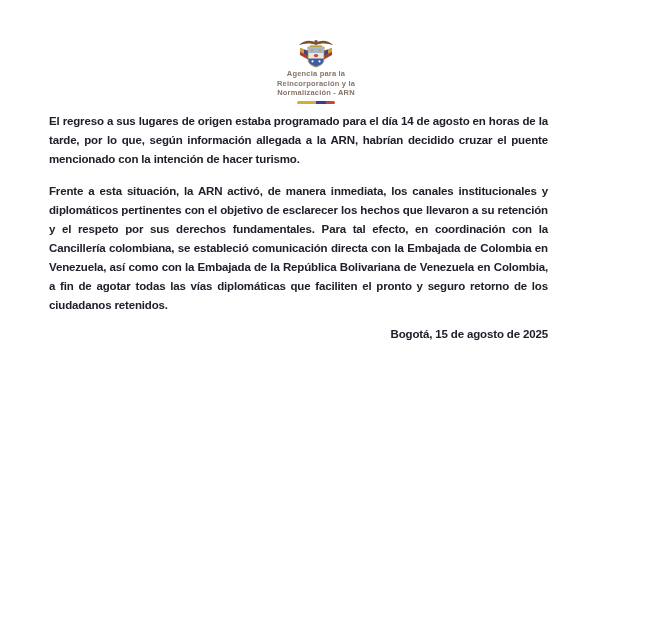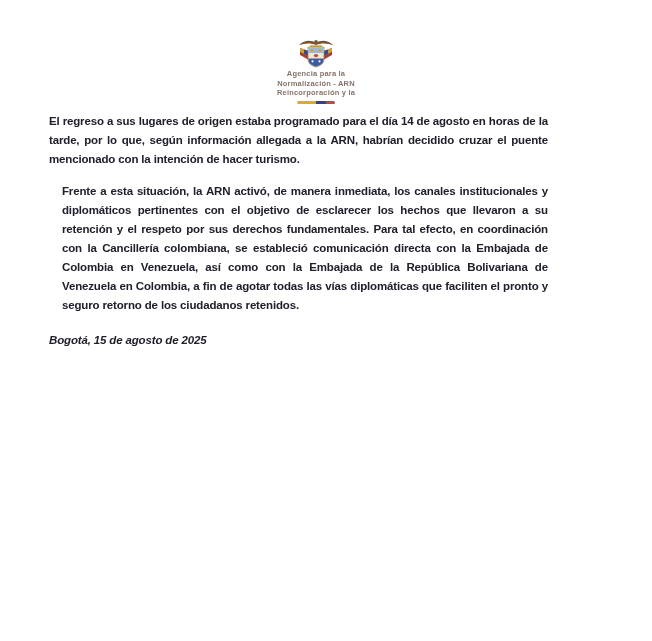--- a/index.html
+++ b/index.html
@@ -53,25 +53,24 @@
     font-size: 11.5px;
     line-height: 19px;
     font-weight: 700;
     letter-spacing: -0.15px;
   }
   .doc-body p {
     margin: 0;
     text-align: justify;
   }
   .doc-body .p1 { margin-top: 8px; }
-  .doc-body .p2 { margin-top: 13px; margin-left: 13px; }
+  .doc-body .p2 { margin-top: 13px; }
   .doc-body .dateline {
-    margin-top: 16px;
-    text-align: left;
-    font-style: italic;
+    margin-top: 10px;
+    text-align: right;
   }
 </style>
 </head>
 <body>
 
 <div class="page">
 
   <header class="letterhead">
 
     <svg class="coa" viewBox="0 0 38 30" aria-hidden="true">
@@ -92,22 +91,22 @@
       <circle cx="15" cy="12.2" r="1.5" fill="#d1a93f"></circle>
       <circle cx="23" cy="12.2" r="1.5" fill="#d1a93f"></circle>
       <ellipse cx="19" cy="17.6" rx="2.2" ry="1.6" fill="#c34a42"></ellipse>
       <path d="M11.4,20.5 v0.5 q0,5.6 7.6,7.5 q7.6,-1.9 7.6,-7.5 v-0.5 Z" fill="#3c5ba0"></path>
       <circle cx="15.5" cy="23.3" r="1.1" fill="#ffffff"></circle>
       <circle cx="22.5" cy="23.3" r="1.1" fill="#ffffff"></circle>
     </svg>
 
     <div class="org-name">
       <div>Agencia para la</div>
+      <div>Reincorporación y la</div>
       <div>Normalización - ARN</div>
-      <div>Reincorporación y la</div>
     </div>
 
     <div class="flag-bar">
       <span class="fy"></span>
       <span class="fb"></span>
       <span class="fr"></span>
     </div>
 
   </header>
 

